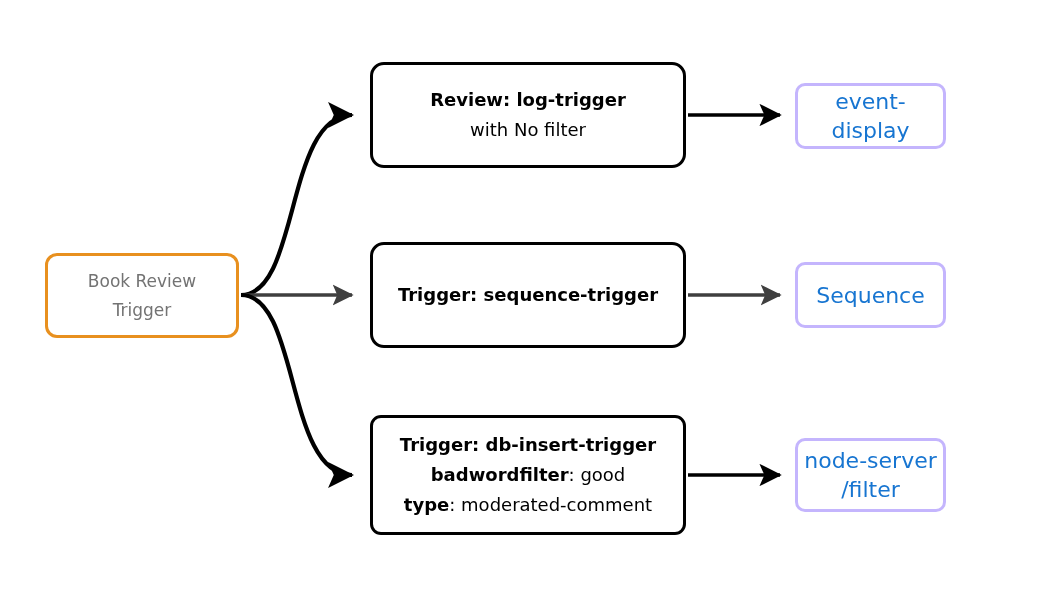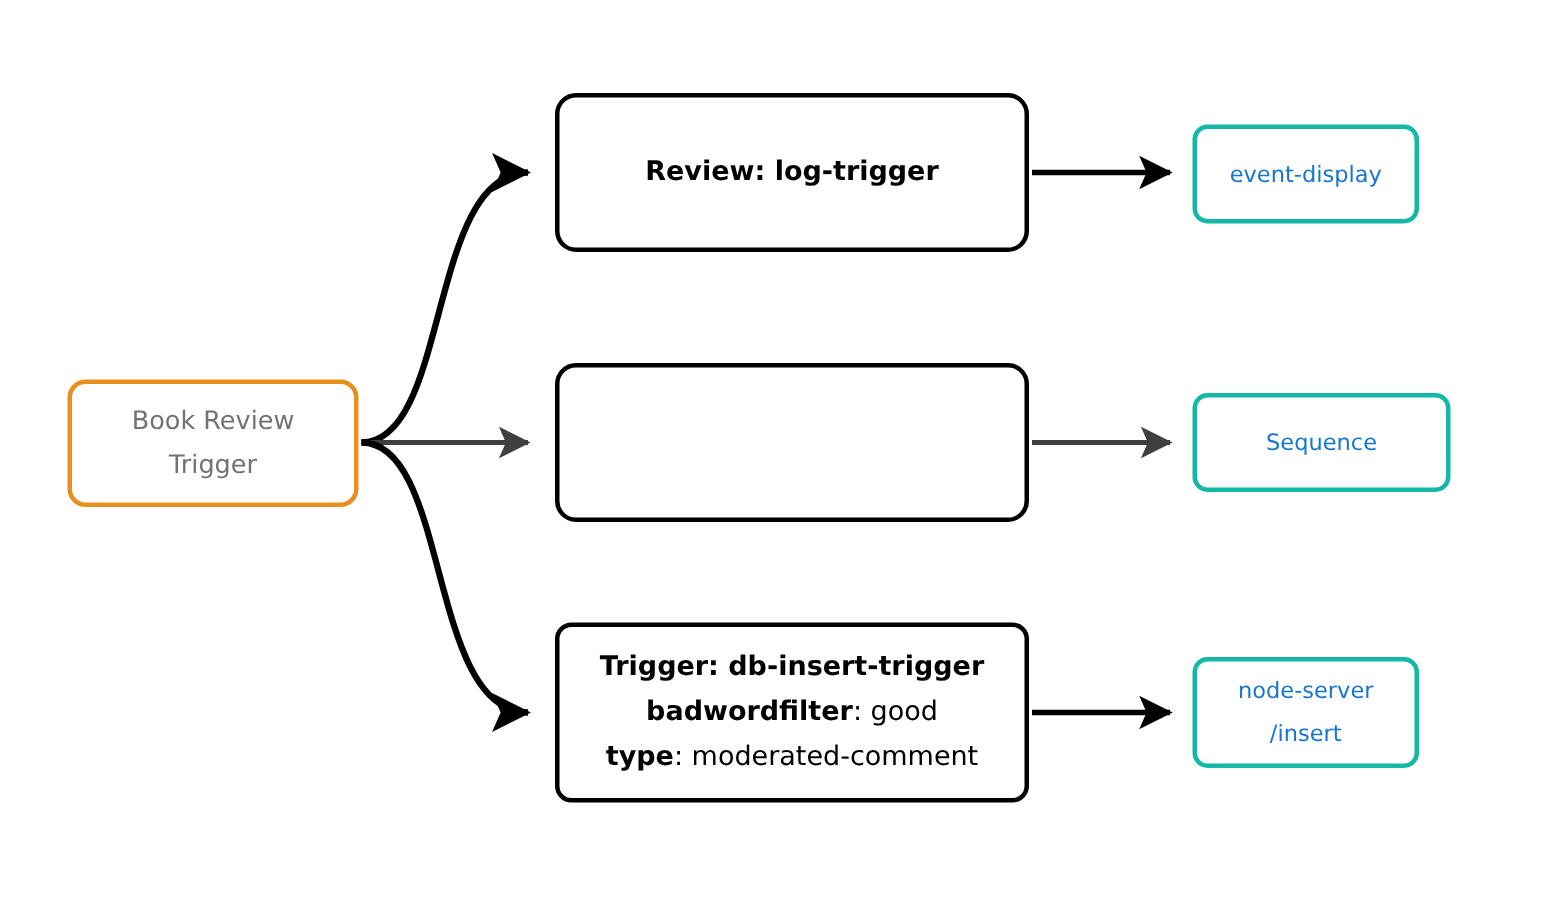--- a/index.html
+++ b/index.html
@@ -52,35 +52,35 @@
     color: #000000;
     font-size: 18px;
     line-height: 30px;
     font-weight: 400;
   }
   .node-trigger .ln { white-space: nowrap; }
   .node-trigger b { font-weight: 700; }
 
   
   .node-target {
-    border: 3px solid #14b8a6;
+    border: 3px solid #c4b5fd;
     border-radius: 10px;
     color: #1775D1;
-    font-size: 15px;
+    font-size: 22px;
     line-height: 29px;
     font-weight: 400;
   }
 
   
   #node-source      { left: 45px;  top: 253px; width: 194px; height: 85px; }
   #node-trigger-1   { left: 370px; top: 62px;  width: 316px; height: 106px; }
   #node-trigger-2   { left: 370px; top: 242px; width: 316px; height: 106px; }
   #node-trigger-3   { left: 370px; top: 415px; width: 316px; height: 120px; border-radius: 11px; }
   #node-target-1    { left: 795px; top: 83px;  width: 151px; height: 66px; }
-  #node-target-2    { left: 795px; top: 262px; width: 172px; height: 66px; }
+  #node-target-2    { left: 795px; top: 262px; width: 151px; height: 66px; }
   #node-target-3    { left: 795px; top: 438px; width: 151px; height: 74px; }
 </style>
 </head>
 <body>
 
 <svg id="canvas" viewBox="0 0 1043 613" xmlns="http://www.w3.org/2000/svg">
   <defs>
     <marker id="arrow-black" viewBox="0 0 10 10" refX="9.2" refY="5" markerWidth="6.2" markerHeight="6.2" orient="auto-start-reverse">
       <path d="M 0 0 L 10 5 L 0 10 L 2.2 5 z" fill="#000000"></path>
     </marker>
@@ -104,23 +104,29 @@
 
 <div class="node node-source" id="node-source">
   <div class="ln">Book Review</div>
   <div class="ln">Trigger</div>
 </div>
 
 <div class="node node-trigger" id="node-trigger-1">
   <div class="ln">
     <b>Review: log-trigger</b><span></span>
   </div>
+  <div class="ln">
+    <b></b><span>with No filter</span>
+  </div>
 </div>
 
 <div class="node node-trigger" id="node-trigger-2">
+  <div class="ln">
+    <b>Trigger: sequence-trigger</b><span></span>
+  </div>
 </div>
 
 <div class="node node-trigger" id="node-trigger-3">
   <div class="ln">
     <b>Trigger: db-insert-trigger</b><span></span>
   </div>
   <div class="ln">
     <b>badwordfilter</b><span>: good</span>
   </div>
   <div class="ln">
@@ -131,14 +137,14 @@
 <div class="node node-target" id="node-target-1">
   <div class="ln">event-display</div>
 </div>
 
 <div class="node node-target" id="node-target-2">
   <div class="ln">Sequence</div>
 </div>
 
 <div class="node node-target" id="node-target-3">
   <div class="ln">node-server</div>
-  <div class="ln">/insert</div>
+  <div class="ln">/filter</div>
 </div>
 
 </body></html>

